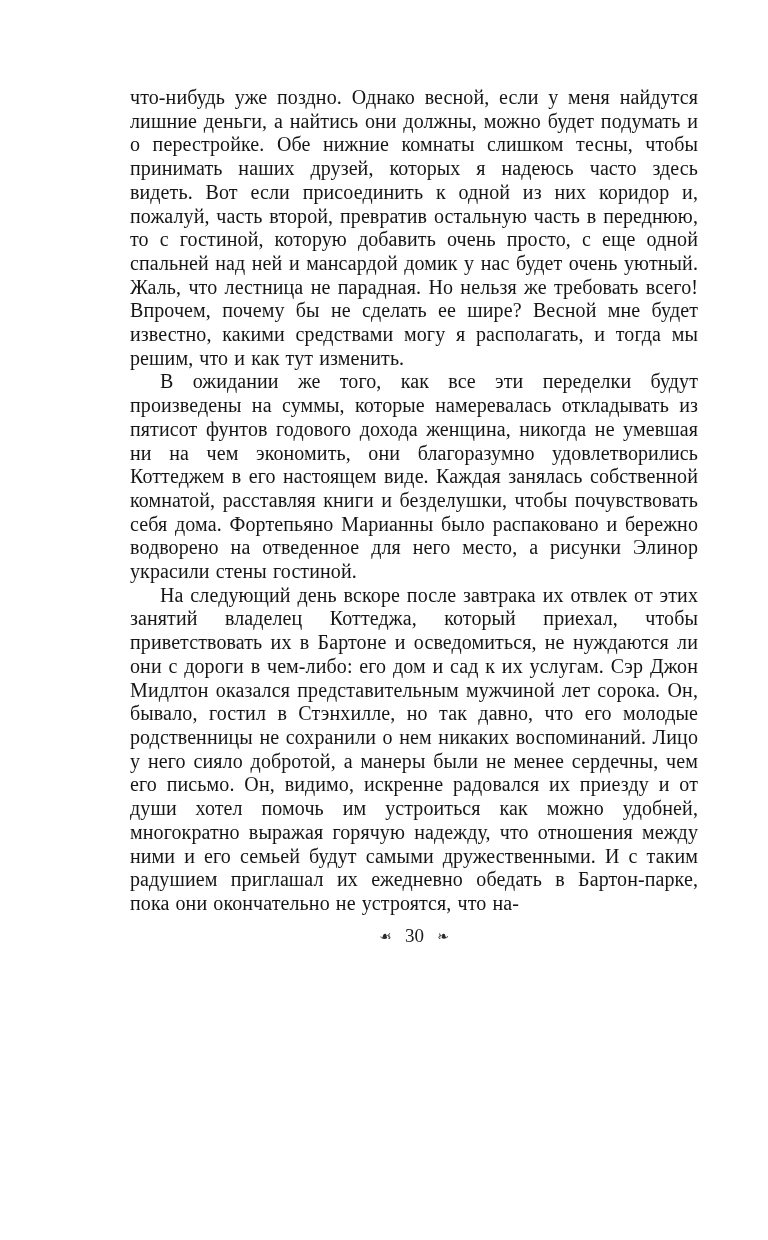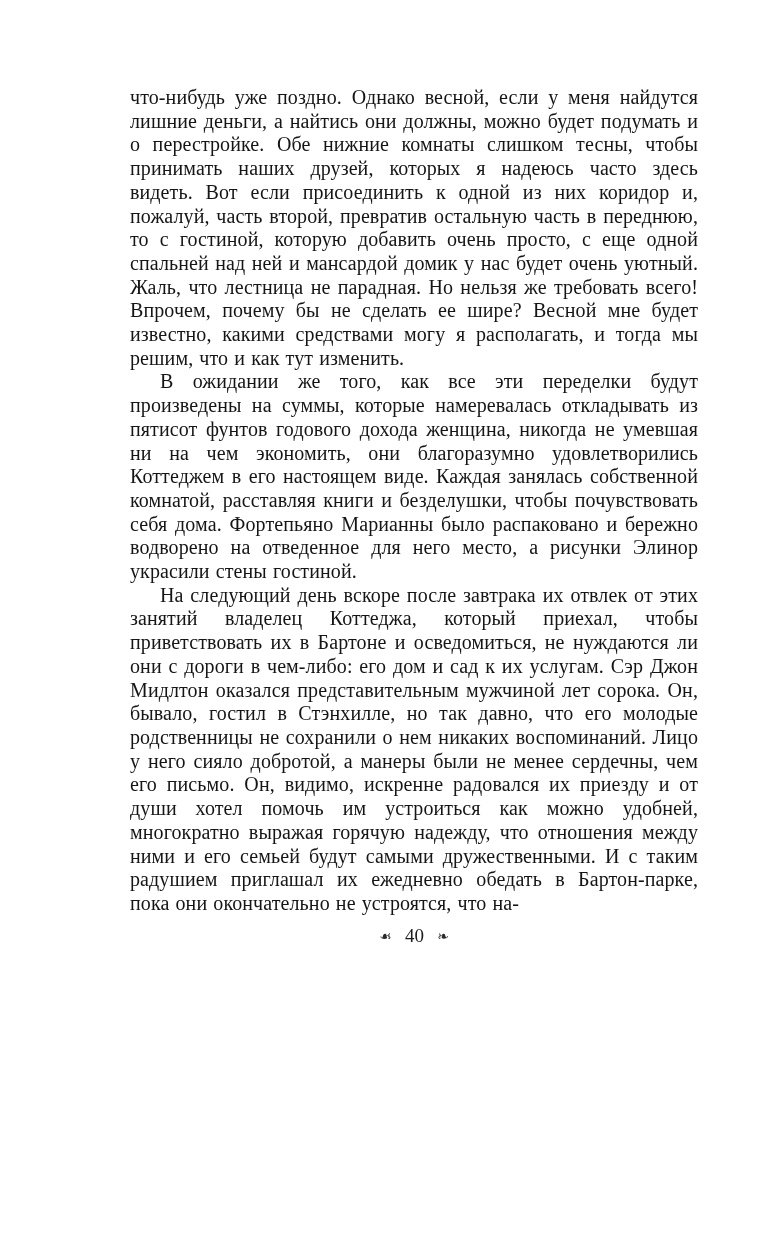--- a/index.html
+++ b/index.html
@@ -60,16 +60,16 @@
 <body>
 
 <div class="page">
   <div class="text-block">
     <p class="para no-indent">что-нибудь уже поздно. Однако весной, если у меня найдутся лишние деньги, а найтись они должны, можно будет подумать и о перестройке. Обе нижние комнаты слишком тесны, чтобы принимать наших друзей, которых я надеюсь часто здесь видеть. Вот если присоединить к одной из них коридор и, пожалуй, часть второй, превратив остальную часть в переднюю, то с гостиной, которую добавить очень просто, с еще одной спальней над ней и мансардой домик у нас будет очень уютный. Жаль, что лестница не парадная. Но нельзя же требовать всего! Впрочем, почему бы не сделать ее шире? Весной мне будет известно, какими средствами могу я располагать, и тогда мы решим, что и как тут изменить.</p>
     <p class="para">В ожидании же того, как все эти переделки будут произведены на суммы, которые намеревалась откладывать из пятисот фунтов годового дохода женщина, никогда не умевшая ни на чем экономить, они благоразумно удовлетворились Коттеджем в его настоящем виде. Каждая занялась собственной комнатой, расставляя книги и безделушки, чтобы почувствовать себя дома. Фортепьяно Марианны было распаковано и бережно водворено на отведенное для него место, а рисунки Элинор украсили стены гостиной.</p>
     <p class="para">На следующий день вскоре после завтрака их отвлек от этих занятий владелец Коттеджа, который приехал, чтобы приветствовать их в Бартоне и осведомиться, не нуждаются ли они с дороги в чем-либо: его дом и сад к их услугам. Сэр Джон Мидлтон оказался представительным мужчиной лет сорока. Он, бывало, гостил в Стэнхилле, но так давно, что его молодые родственницы не сохранили о нем никаких воспоминаний. Лицо у него сияло добротой, а манеры были не менее сердечны, чем его письмо. Он, видимо, искренне радовался их приезду и от души хотел помочь им устроиться как можно удобней, многократно выражая горячую надежду, что отношения между ними и его семьей будут самыми дружественными. И с таким радушием приглашал их ежедневно обедать в Бартон-парке, пока они окончательно не устроятся, что на-</p>
   </div>
   <div class="footer">
     <span class="orn">☙</span>
-    <span class="pagenum">40</span>
+    <span class="pagenum">30</span>
     <span class="orn">❧</span>
   </div>
 </div>
 
 </body></html>

